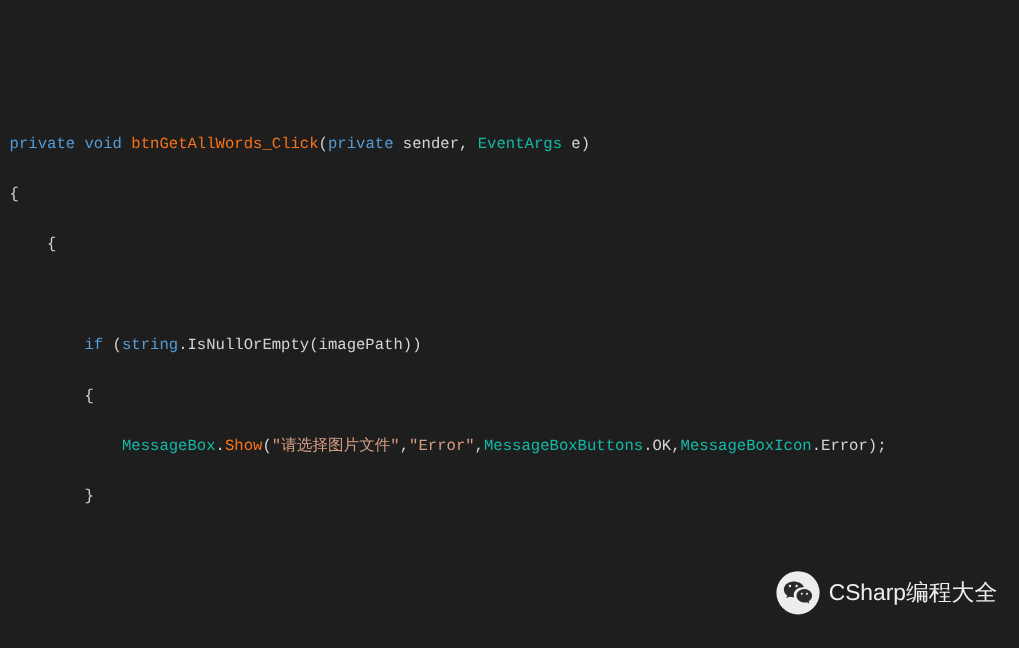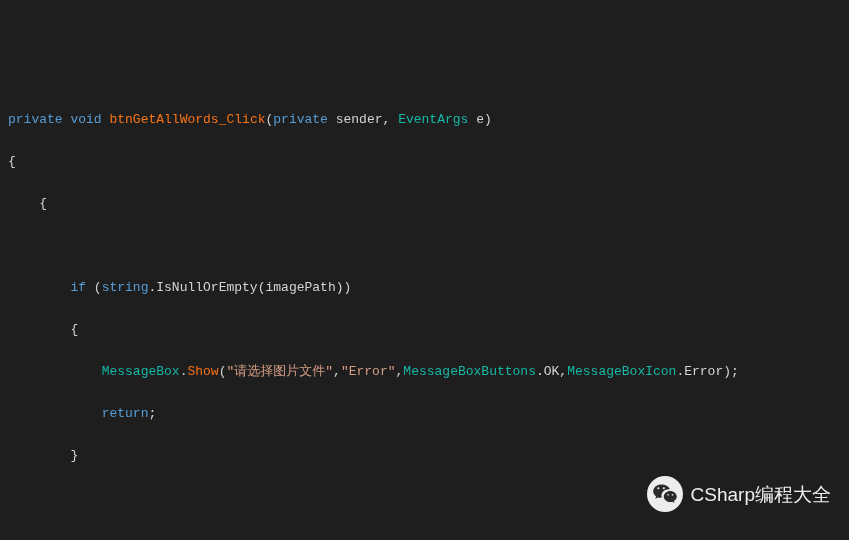--- a/index.html
+++ b/index.html
@@ -55,21 +55,20 @@
 
 
 <div class="code-area">
 <span class="line"><span class="kw-blue">private</span> <span class="kw-blue">void</span> <span class="ident">btnGetAllWords_Click</span>(<span class="kw-blue">private</span><span> sender, </span><span class="kw-teal">EventArgs</span><span> e)</span></span>
 <span class="line">{</span>
 <span class="line">    {</span>
 <span class="line"> </span>
 <span class="line">        <span class="kw-blue">if</span><span> (</span><span class="kw-blue">string</span><span>.IsNullOrEmpty(imagePath))</span></span>
 <span class="line">        {</span>
 <span class="line">            <span class="kw-teal">MessageBox</span><span>.</span><span class="ident">Show</span><span>(</span><span class="str">"请选择图片文件"</span><span>,</span><span class="str">"Error"</span><span>,</span><span class="kw-teal">MessageBoxButtons</span><span>.OK,</span><span class="kw-teal">MessageBoxIcon</span><span>.Error);</span></span>
-<span class="line">            <span class="kw-blue">return</span><span>;</span></span>
 <span class="line">        }</span>
 
 
 
 
 
 
 
 
 

